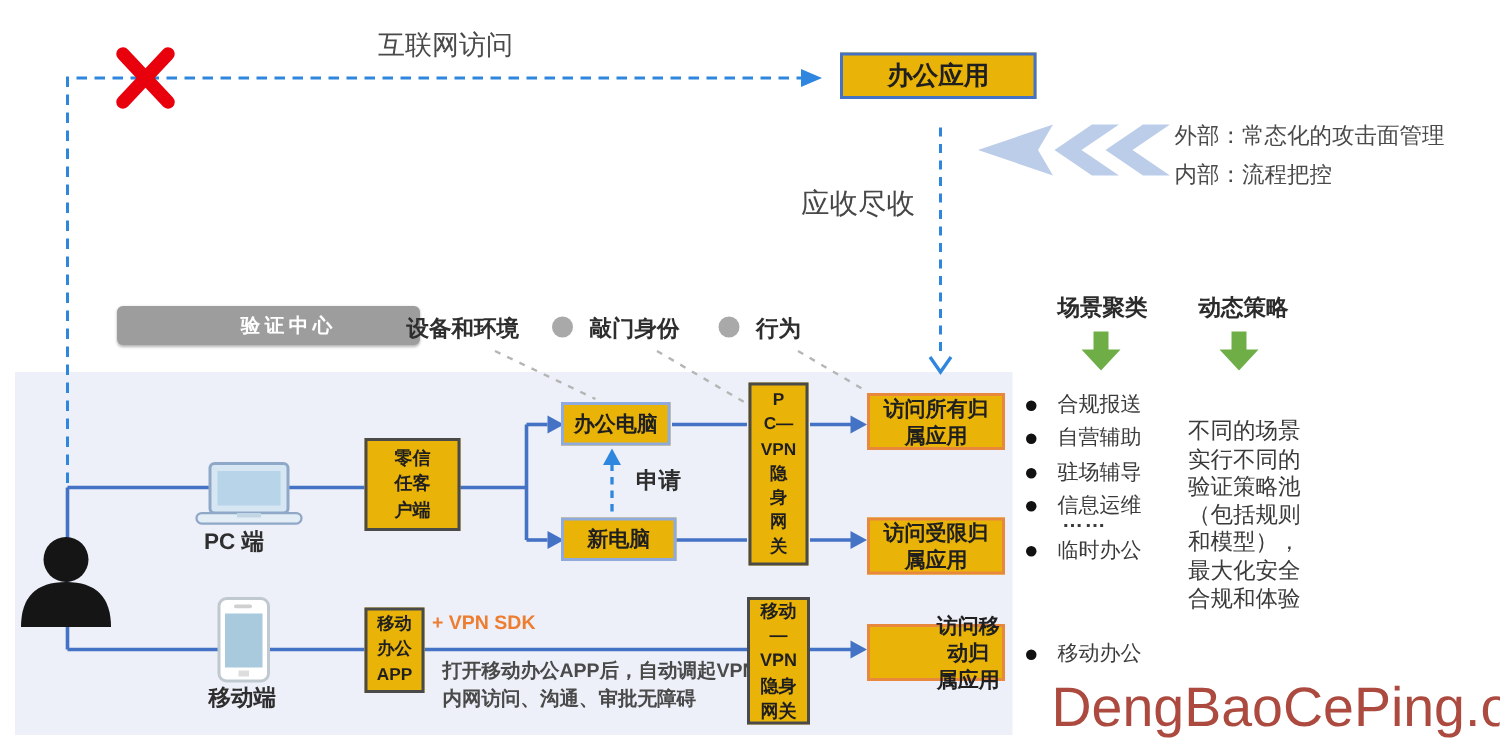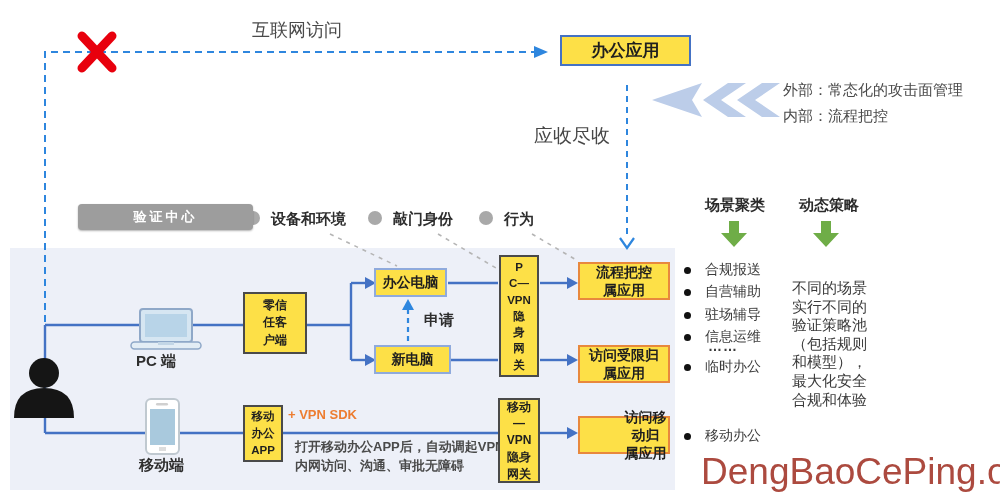--- a/index.html
+++ b/index.html
@@ -9,34 +9,34 @@
   .pre{white-space:pre-line;}
   .panel{left:10px;top:248px;width:665px;height:242px;background:#EDF0F8;}
   svg.overlay{position:absolute;left:0;top:0;}
 
   .t-internet{left:252px;top:18px;font-size:18px;color:#4a4a4a;}
   .t-collect{left:534px;top:123px;font-size:19px;color:#474747;}
   .t-external{left:783px;top:81px;font-size:15px;color:#4a4a4a;}
   .t-internal{left:783px;top:107px;font-size:15px;color:#4a4a4a;}
 
   .box{display:flex;align-items:center;justify-content:center;text-align:center;
-       background:#fde047;box-sizing:border-box;font-weight:bold;color:#1f1f1f;}
+       background:#eab308;box-sizing:border-box;font-weight:bold;color:#1f1f1f;}
   .box-officeapp{left:560px;top:35px;width:131px;height:31px;border:2px solid #4472C4;font-size:17px;}
   .box-client{left:243px;top:292px;width:64px;height:62px;border:2px solid #4a4a4a;font-size:12px;line-height:1.45;}
   .box-officepc{left:374px;top:268px;width:73px;height:29px;border:2px solid #8FAADC;font-size:14px;}
   .box-newpc{left:374px;top:345px;width:77px;height:29px;border:2px solid #8FAADC;font-size:14px;}
   .box-pcvpn{left:499px;top:255px;width:40px;height:122px;border:2px solid #4a4a4a;font-size:11.5px;line-height:1.42;}
   .box-mobileapp{left:243px;top:405px;width:40px;height:57px;border:2px solid #4a4a4a;font-size:11.5px;line-height:1.5;}
   .box-mobilevpn{left:498px;top:398px;width:42px;height:85px;border:2px solid #4a4a4a;font-size:12px;line-height:1.4;}
   .box-orange{left:578px;width:92px;height:38px;border:2px solid #E8883D;font-size:14px;line-height:1.3;}
   .oa1{top:262px;} .oa2{top:345px;} .oa3{top:416px;padding-left:43px;}
 
   .btn-verify{left:78px;top:204px;width:175px;height:26px;background:#9d9d9d;border-radius:4px;
       color:#fff;font-weight:bold;font-size:13px;letter-spacing:3px;display:flex;align-items:center;
-      justify-content:center;box-shadow:0 1px 2px rgba(0,0,0,.3);}
+      justify-content:center;box-shadow:0 1px 2px rgba(0,0,0,.3);padding-left:27px;}
   .t-factor{font-weight:bold;font-size:15px;color:#2e2e2e;top:210px;}
   .f1{left:271px;} .f2{left:393px;} .f3{left:504px;}
 
   .t-pc{left:136px;top:352px;font-weight:bold;font-size:15px;}
   .t-mobileend{left:139px;top:456px;font-weight:bold;font-size:15px;}
   .t-apply{left:424px;top:311px;font-weight:bold;font-size:15px;}
   .t-vpnsdk{left:288px;top:407px;font-weight:bold;font-size:13px;color:#ED7D31;}
   .t-mobilenote{left:295px;top:438px;font-size:13px;font-weight:600;color:#4a4a4a;line-height:18.5px;}
 
   .t-scenetitle{left:705px;top:196px;font-weight:bold;font-size:15px;color:#2b2b2b;}
@@ -167,21 +167,21 @@
 办公
 APP</div>
   <div class="abs t-vpnsdk">+ VPN SDK</div>
   <div class="abs t-mobilenote pre">打开移动办公APP后，自动调起VPN，
 内网访问、沟通、审批无障碍</div>
   <div class="abs box box-mobilevpn pre">移动
 —
 VPN
 隐身
 网关</div>
-  <div class="abs box box-orange oa1 pre">流程把控
+  <div class="abs box box-orange oa1 pre">访问所有归
 属应用</div>
   <div class="abs box box-orange oa2 pre">访问受限归
 属应用</div>
   <div class="abs box box-orange oa3 pre">访问移动归
 属应用</div>
 
   <div class="abs t-scenetitle">场景聚类</div>
   <div class="abs t-policytitle">动态策略</div>
 
   <div class="abs scene-row s1">

